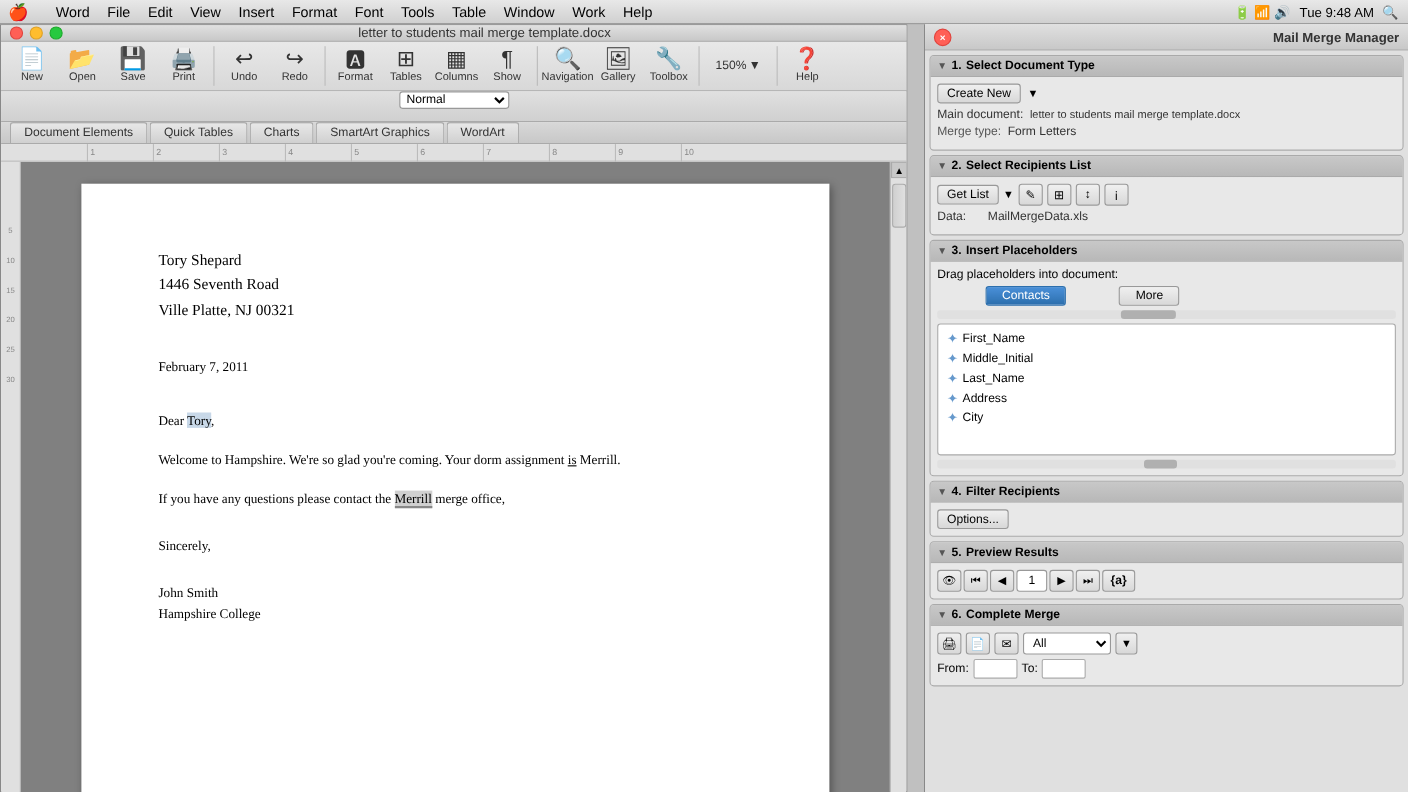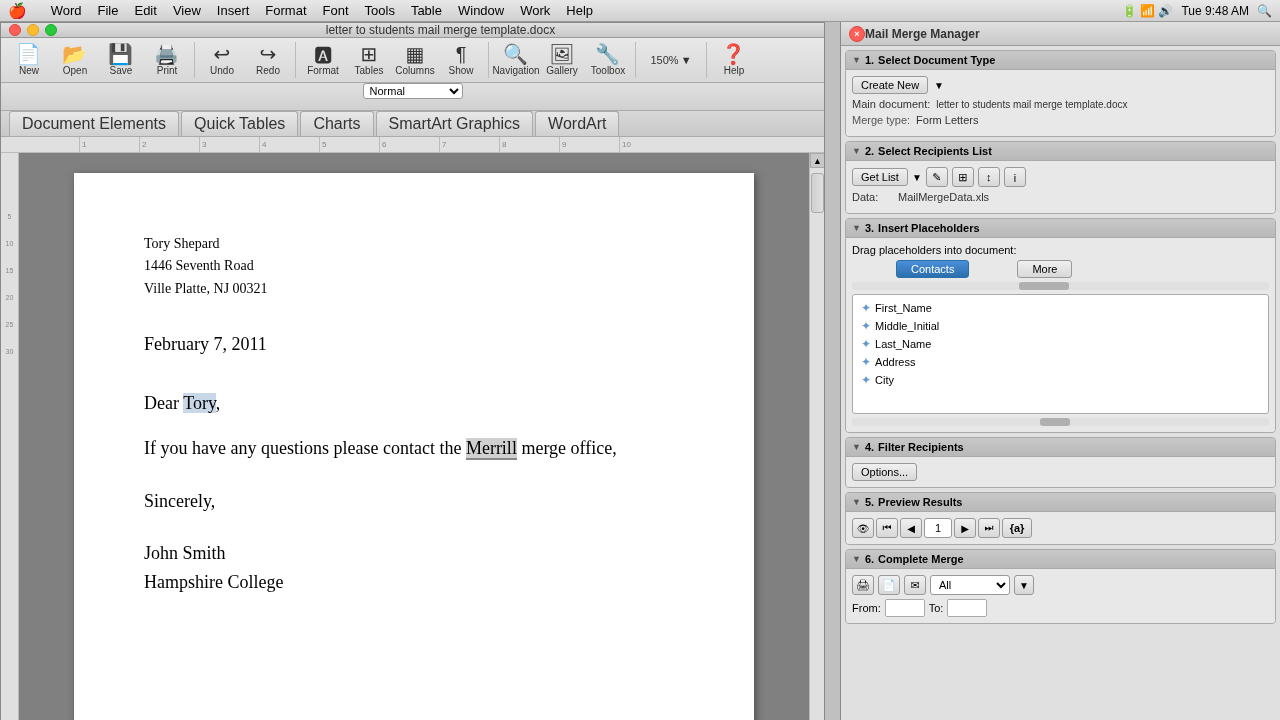--- a/index.html
+++ b/index.html
@@ -127,21 +127,21 @@
     #ribbon {
       background: linear-gradient(to bottom, #d8d8d8, #c8c8c8);
       height: 26px;
       display: flex;
       align-items: flex-end;
       padding: 0 8px;
       border-bottom: 1px solid #aaa;
     }
     .ribbon-tab {
       padding: 3px 12px;
-      font-size: 16px;
+      font-size: 11px;
       cursor: pointer;
       border: 1px solid #aaa;
       border-bottom: none;
       border-radius: 3px 3px 0 0;
       background: linear-gradient(to bottom, #e8e8e8, #d0d0d0);
       margin-right: 2px;
       color: #333;
     }
 
     
@@ -250,21 +250,21 @@
       flex-direction: column;
     }
     #mm-title-bar {
       background: linear-gradient(to bottom, #e0e0e0, #c8c8c8);
       height: 24px;
       display: flex;
       align-items: center;
       padding: 0 8px;
       border-bottom: 1px solid #999;
     }
-    #mm-title-bar .mm-title { flex: 1; text-align: left; font-size: 12px; font-weight: bold; color: #333; }
+    #mm-title-bar .mm-title { flex: 1; text-align: right; font-size: 12px; font-weight: bold; color: #333; }
     #mm-content {
       flex: 1;
       overflow-y: auto;
       padding: 4px;
       background: #e0e0e0;
     }
     .mm-section {
       background: linear-gradient(to bottom, #d8d8d8, #c8c8c8);
       border: 1px solid #aaa;
       border-radius: 4px;
@@ -384,21 +384,21 @@
       width: 16px; height: 16px;
       border-radius: 50%;
       background: #ff5f56;
       border: 1px solid #e0443e;
       cursor: pointer;
       display: flex; align-items: center; justify-content: center;
       font-size: 9px; color: white; font-weight: bold;
     }
 
     .address-block { line-height: 1.6; font-family: 'Times New Roman', Times, serif; font-size: 14px; }
-    .doc-body { font-family: 'Times New Roman', Times, serif; font-size: 18px; line-height: 1.6; }
+    .doc-body { font-family: 'Times New Roman', Times, serif; font-size: 12px; line-height: 1.6; }
     .highlight-tory { background: #c8d8e8; }
     .highlight-merrill { border-bottom: 2px solid #888; }
 
     .ruler-marks { display: flex; gap: 0; }
     .ruler-mark { width: 60px; text-align: left; font-size: 8px; color: #888; border-left: 1px solid #bbb; padding-left: 2px; height: 16px; line-height: 16px; }
   </style>
 </head>
 <body>
 
 <div id="menubar">
@@ -577,20 +577,25 @@
           <div style="margin-top:30px;" class="doc-body">
             <p>February 7, 2011</p>
           </div>
 
           <div style="margin-top:30px;" class="doc-body">
             <p>
               <span>Dear </span><span class="highlight-tory">Tory</span><span>,</span>
             </p>
           </div>
 
+          <div style="margin-top:16px;" class="doc-body">
+            <p>
+              <span>Welcome to Hampshire. We're so glad you're coming. Your dorm assignment </span><span style="text-decoration:underline;">is</span> <span>Merrill.</span>
+            </p>
+          </div>
 
           <div style="margin-top:16px;" class="doc-body">
             <p>
               <span>If you have any questions please contact the </span><span class="highlight-merrill" style="background:#d0d0d0;">Merrill</span><span> merge office,</span>
             </p>
           </div>
 
           <div style="margin-top:24px;" class="doc-body">
             <p>Sincerely,</p>
           </div>

